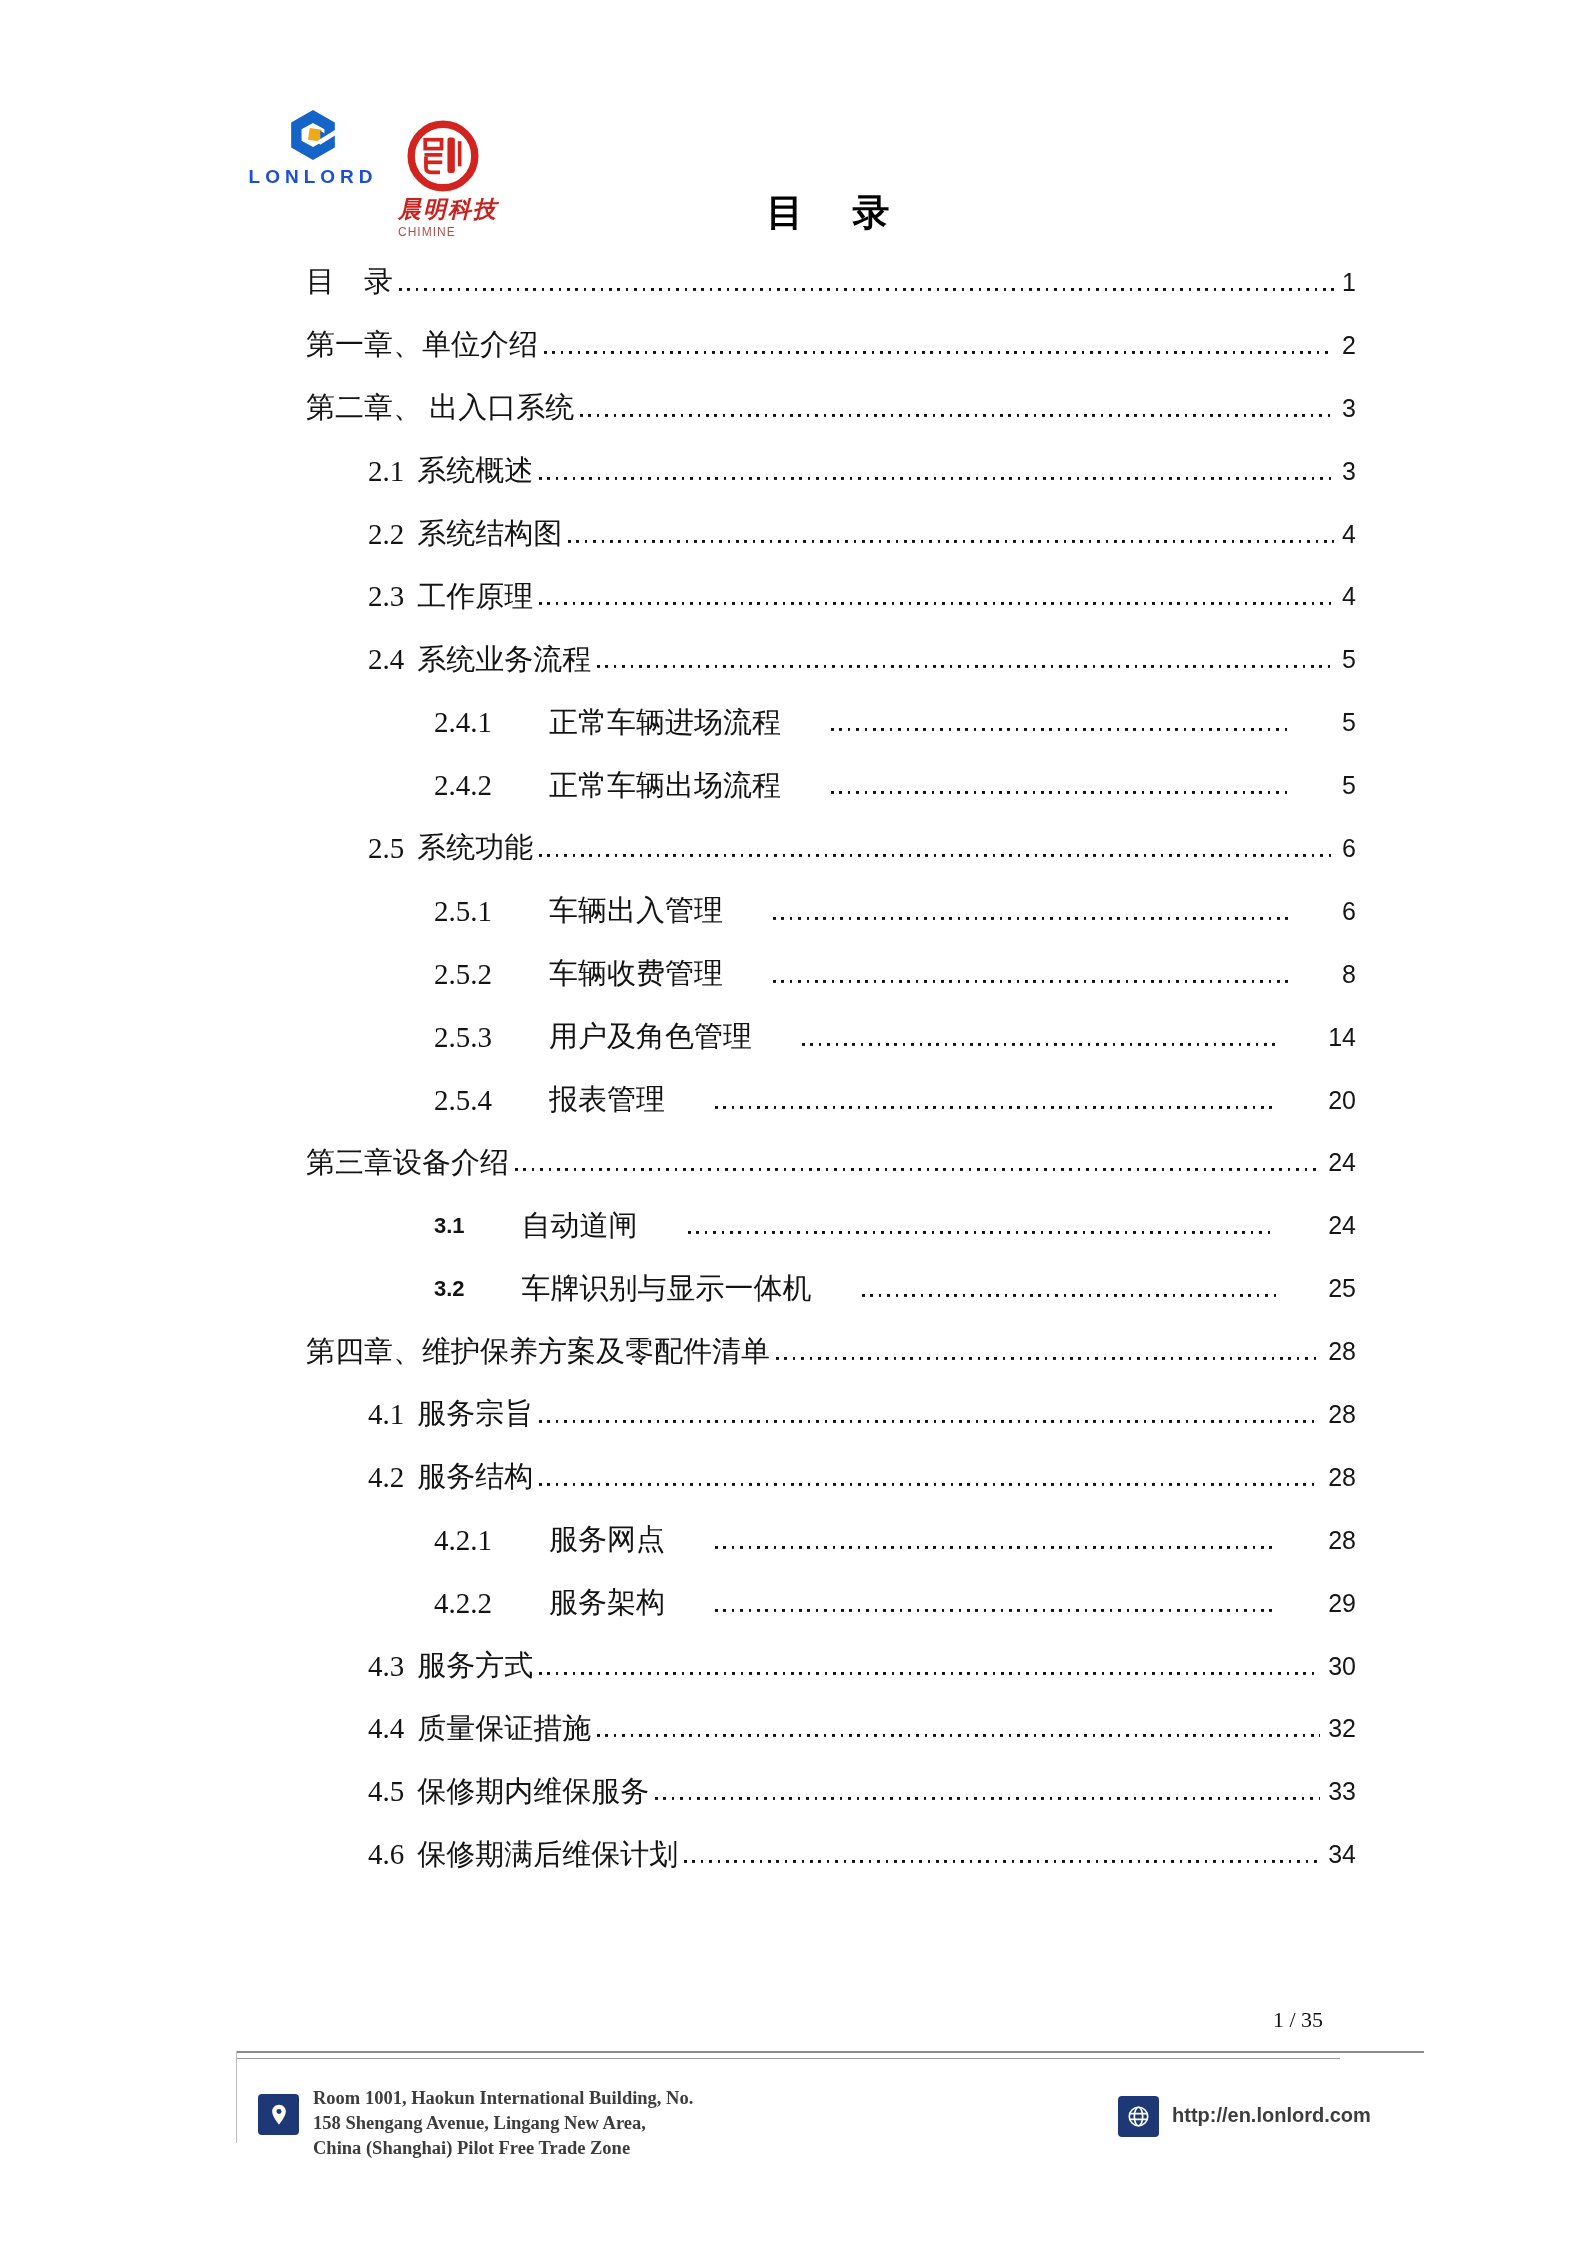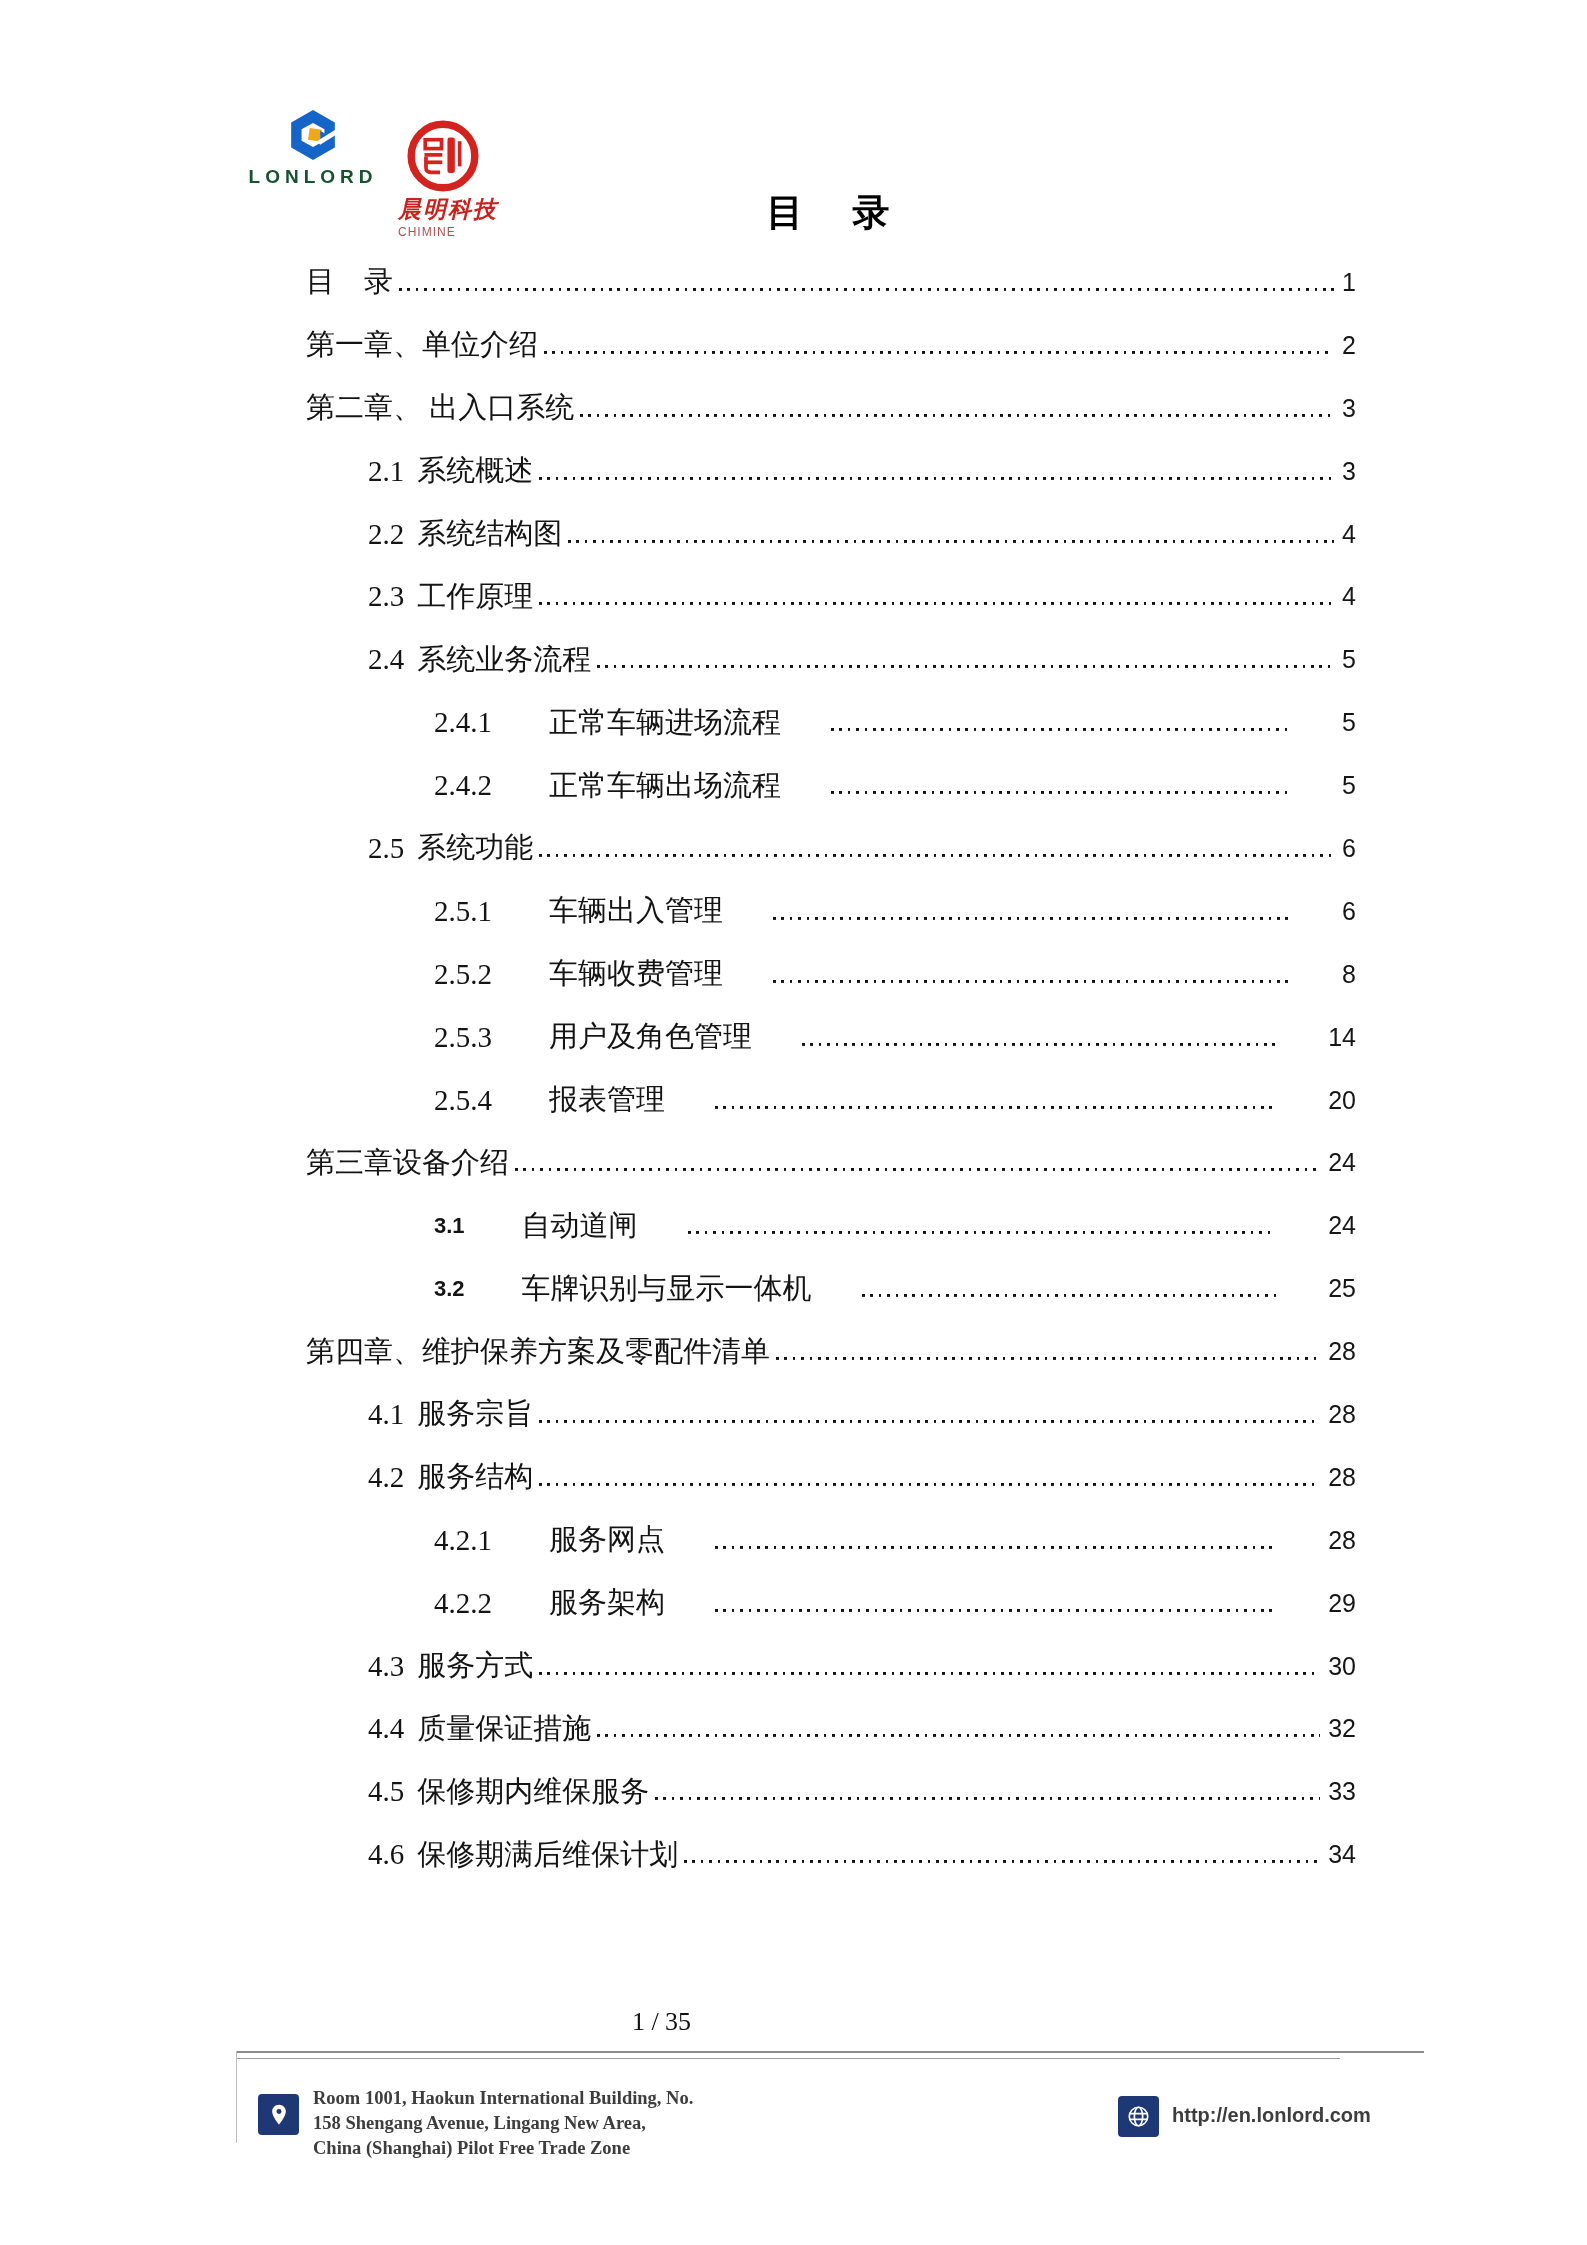--- a/index.html
+++ b/index.html
@@ -3,21 +3,21 @@
 <meta charset="utf-8">
 <style>
   html,body{margin:0;padding:0;background:#ffffff;}
   .page{position:relative;width:1587px;height:2245px;background:#ffffff;overflow:hidden;
         font-family:"Liberation Serif","DejaVu Serif",serif;color:#1a1a1a;}
 
   
   .lonlord{position:absolute;left:248px;top:108px;width:130px;text-align:center;}
   .lonlord svg{display:block;margin:0 auto;}
   .lonlord-word{margin-top:4px;font-family:"Liberation Sans","DejaVu Sans",sans-serif;
-        font-weight:700;font-size:19px;letter-spacing:5px;color:#14532d;}
+        font-weight:700;font-size:19px;letter-spacing:5px;color:#1d4ed8;}
   .chimine{position:absolute;left:388px;top:118px;display:flex;align-items:center;flex-direction:column;}
   .chimine-text{margin-left:10px;}
   .chimine-cn{font-size:23px;font-weight:700;color:#c9211e;font-style:italic;letter-spacing:2px;}
   .chimine-en{font-family:Liberation Sans, sans-serif;font-size:12px;color:#b0504c;letter-spacing:1px;}
 
   
   .doc-title{position:absolute;left:306px;top:188px;width:1050px;text-align:center;
         font-size:37px;font-weight:700;letter-spacing:6px;color:#000;}
 
   
@@ -28,21 +28,21 @@
   .toc-row .numbold{font-family:"Liberation Sans","DejaVu Sans",sans-serif;font-weight:700;font-size:22px;}
   .toc-row .t{white-space:nowrap;}
   .lvl1{padding-left:62px;}
   .lvl2{padding-left:128px;gap:44px;}
   .leader{flex:1;height:63px;margin:0 8px 0 6px;
         background-image:repeating-linear-gradient(to right,#111 0,#111 2.6px,transparent 2.6px,transparent 8.4px);
         background-repeat:no-repeat;background-size:100% 2.9px;background-position:0 37px;}
   .pg{font-family:"Liberation Sans","DejaVu Sans",sans-serif;font-size:25px;color:#161616;white-space:nowrap;}
 
   
-  .page-num{position:absolute;left:0;top:2007px;width:1323px;text-align:center;font-size:26px;color:#111;}
+  .page-num{position:absolute;left:0;top:2007px;width:1323px;text-align:right;font-size:22px;color:#111;}
   .rule-a{position:absolute;left:236px;top:2051px;width:1188px;height:2px;background:#8c8c8c;}
   .rule-b{position:absolute;left:236px;top:2058px;width:1104px;height:1px;background:#9a9a9a;}
   .vline{position:absolute;left:236px;top:2051px;width:1px;height:92px;background:#bdbdbd;}
   .icon-sq{position:absolute;width:41px;height:41px;border-radius:4px;background:#1e3876;
         display:flex;align-items:center;justify-content:center;}
   .loc-sq{left:258px;top:2094px;}
   .web-sq{left:1118px;top:2096px;}
   .addr{position:absolute;left:313px;top:2086px;font-family:Liberation Serif, serif;
         font-size:18.5px;font-weight:600;color:#3d3d3d;line-height:25px;}
   .url{position:absolute;left:1172px;top:2104px;font-family:"Liberation Sans","DejaVu Sans",sans-serif;

